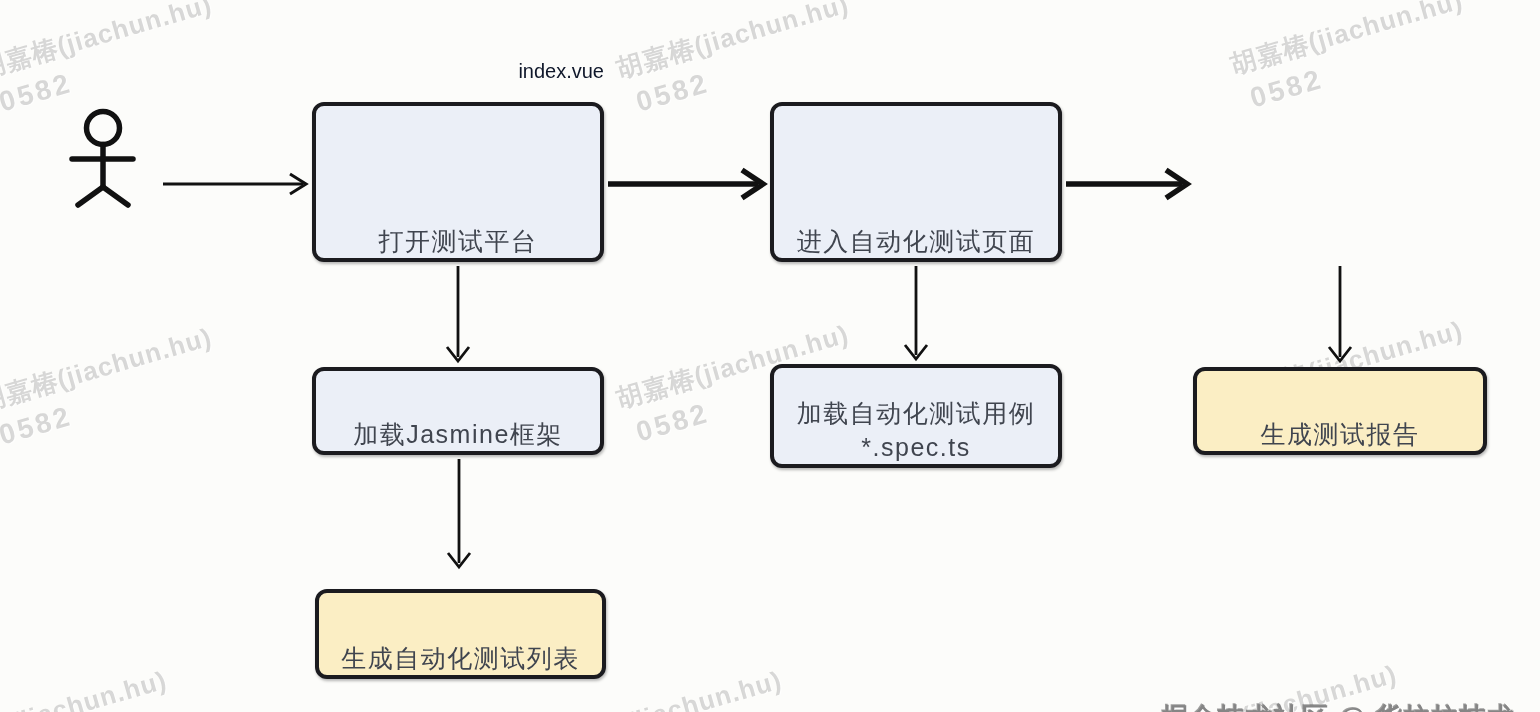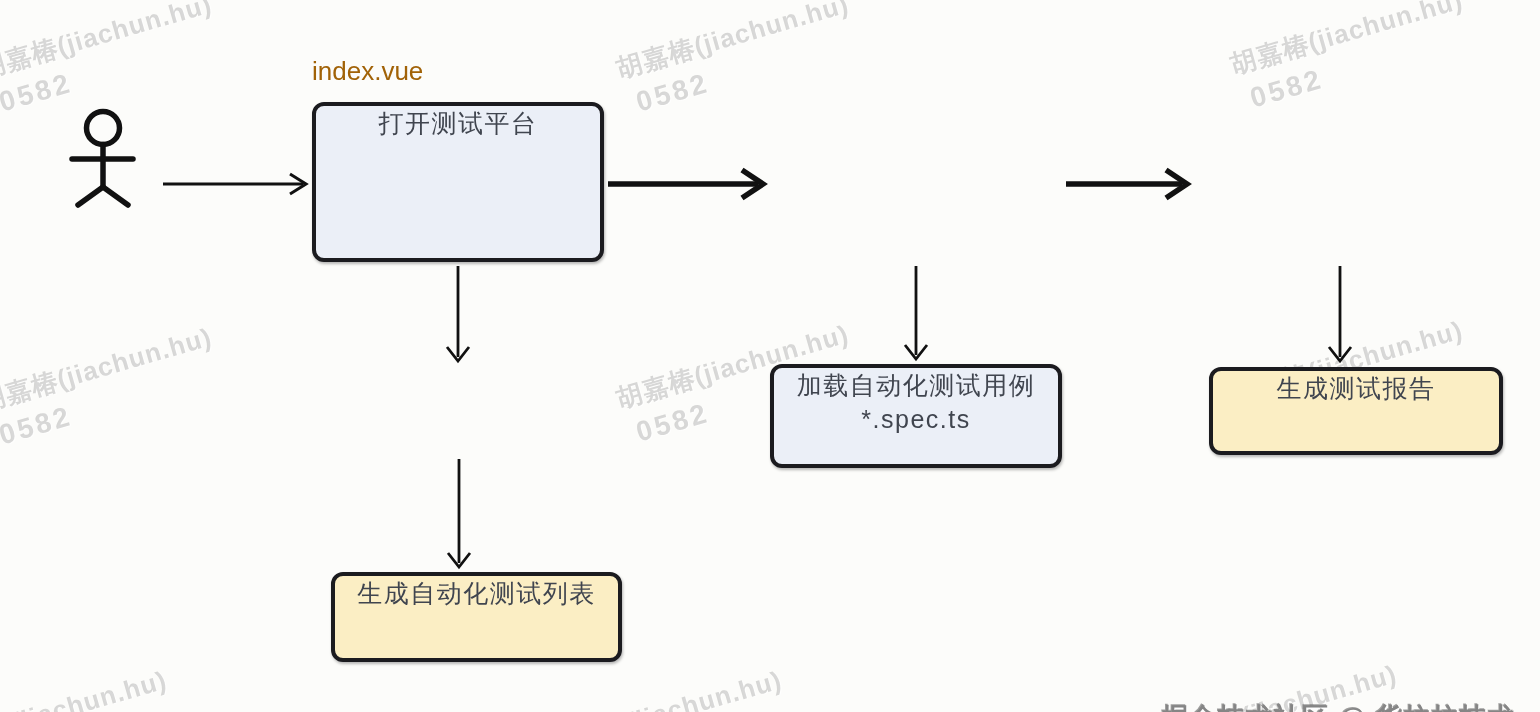--- a/index.html
+++ b/index.html
@@ -34,35 +34,35 @@
   .node {
     position: absolute;
     box-sizing: border-box;
     border: 4px solid #1b1b1f;
     border-radius: 12px;
     background: #ebeff7;
     box-shadow: 1px 2px 3px rgba(0,0,0,0.28);
     display: flex;
     flex-direction: column;
     align-items: center;
-    justify-content: flex-start;
+    justify-content: flex-end;
     font-size: 25px;
     letter-spacing: 1.5px;
     color: #40454f;
     text-align: center;
     line-height: 34px;
   }
-  .node.result { background: #fbeec4; margin-left: 16px; }
+  .node.result { background: #fbeec4; }
 
   
   .file-label {
     position: absolute;
-    text-align: left;
-    font-size: 26px;
-    color: #a16207;
+    text-align: right;
+    font-size: 20px;
+    color: #0f172a;
     line-height: 32px;
   }
 
   
   .overlay { position: absolute; left: 0; top: 0; }
 
   
   .footer-credit {
     position: absolute;
     right: 24px;
@@ -135,28 +135,34 @@
       <line x1="459" y1="459" x2="459" y2="563"></line>
       <polyline points="448,553 459,567 470,553"></polyline>
     </g>
   </svg>
 
   <div class="file-label" style="left:312px; top:55px; width:292px">index.vue</div>
 
   <div class="node" style="left:312px; top:102px; width:292px; height:160px">
     <span>打开测试平台</span>
   </div>
+  <div class="node" style="left:770px; top:102px; width:292px; height:160px">
+    <span>进入自动化测试页面</span>
+  </div>
 
+  <div class="node" style="left:312px; top:367px; width:292px; height:88px">
+    <span>加载Jasmine框架</span>
+  </div>
   <div class="node" style="left:770px; top:364px; width:292px; height:104px">
     <span>加载自动化测试用例</span>
     <span>*.spec.ts</span>
   </div>
   <div class="node result" style="left:1193px; top:367px; width:294px; height:88px">
     <span>生成测试报告</span>
   </div>
 
-  <div class="node result" style="left:315px; top:572px; width:291px; height:90px">
+  <div class="node result" style="left:315px; top:589px; width:291px; height:90px">
     <span>生成自动化测试列表</span>
   </div>
 
   <div class="footer-credit">掘金技术社区 @ 货拉拉技术</div>
 
 </div>
 
 </body></html>

